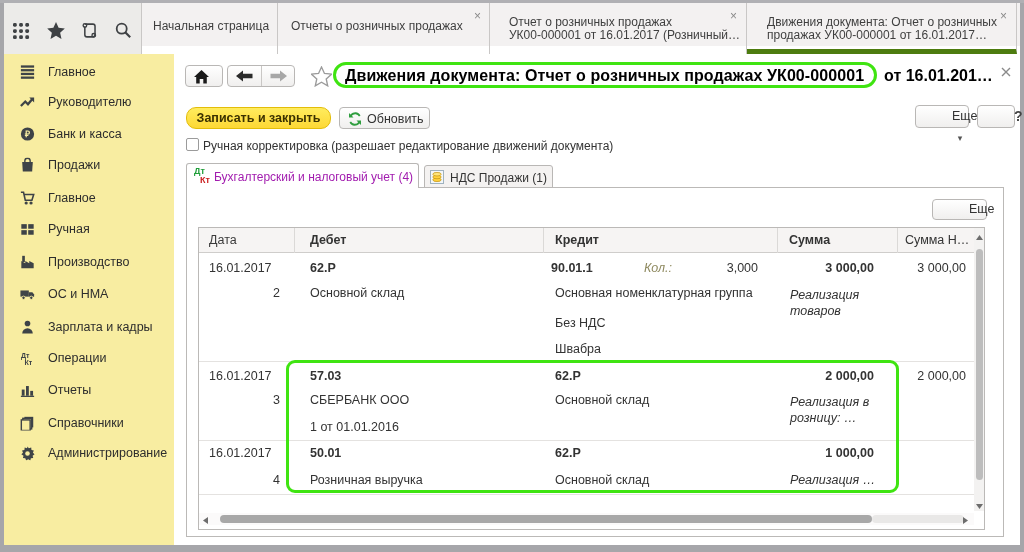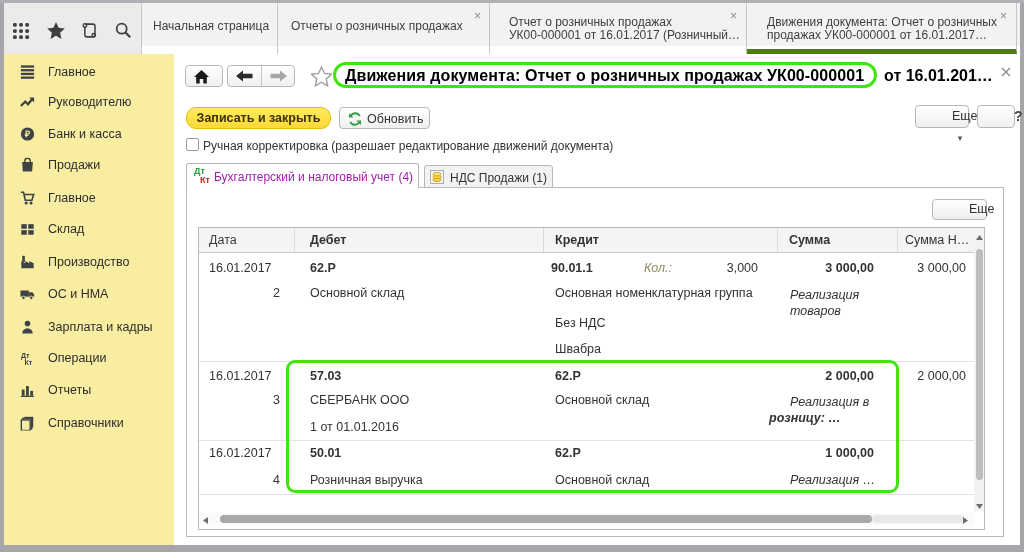--- a/index.html
+++ b/index.html
@@ -127,21 +127,21 @@
     </div>
   <div class="mi" style="top:160px;">
       <svg class="ic" viewBox="0 0 17 17">
         <g fill="#3e4347">
           <rect x="1.5" y="3" width="6.2" height="5.2"></rect>
           <rect x="9.3" y="3" width="6.2" height="5.2"></rect>
           <rect x="1.5" y="9.8" width="6.2" height="5.2"></rect>
           <rect x="9.3" y="9.8" width="6.2" height="5.2"></rect>
         </g>
       </svg>
-      <span class="tx">Склад</span>
+      <span class="tx">Ручная</span>
     </div>
   <div class="mi" style="top:193px;">
       <svg class="ic" viewBox="0 0 17 17">
         <path d="M1.5 15.5 V7.5 L6 10 V7.5 L10.5 10 V7.5 L15.5 10 V15.5 Z" fill="#3e4347"></path>
         <rect x="2.5" y="1.5" width="3" height="7" fill="#3e4347"></rect>
       </svg>
       <span class="tx">Производство</span>
     </div>
   <div class="mi" style="top:225px;">
       <svg class="ic" viewBox="0 0 17 17">
@@ -179,20 +179,27 @@
     </div>
   <div class="mi" style="top:354px;">
       <svg class="ic" viewBox="0 0 17 17">
         <g fill="#3e4347">
           <rect x="5" y="1.5" width="10" height="12"></rect>
           <rect x="3.2" y="3.2" width="10" height="12" fill="#f8eda1" stroke="#3e4347" stroke-width="1.6"></rect>
           <rect x="1.5" y="5" width="10" height="12" fill="#f8eda1" stroke="#3e4347" stroke-width="1.6"></rect>
         </g>
       </svg>
       <span class="tx">Справочники</span>
+    </div>
+  <div class="mi" style="top:384px;">
+      <svg class="ic" viewBox="0 0 17 17">
+        <path d="M8.5 1 L10 3.2 L12.7 2.3 L13 5 L15.7 5.6 L14.6 8.1 L16.5 10 L14.3 11.6 L15 14.3 L12.3 14.5 L11.7 17 L9.3 15.7 L7 17 L6 14.5 L3.3 14.3 L4 11.6 L1.5 10 L3.4 8.1 L2.3 5.6 L5 5 L5.3 2.3 L8 3.2 Z" fill="#3e4347"></path>
+        <circle cx="8.5" cy="9" r="2.6" fill="#f8eda1"></circle>
+      </svg>
+      <span class="tx">Администрирование</span>
     </div>
 </div>
 
 <div class="abs" id="main">
   <div class="btn" style="left:11px;top:11px;width:32px;height:22px;">
     <svg class="abs" style="left:8px;top:4px" width="15" height="14" viewBox="0 0 15 14">
       <path d="M7.5 0 L15 7 H12.8 V13.5 H9.3 V9 H5.7 V13.5 H2.2 V7 H0 Z" fill="#1a1a1a"></path>
     </svg>
   </div>
   <div class="btn" style="left:53px;top:11px;width:68px;height:22px;"></div>
@@ -274,21 +281,21 @@
 
       <div class="cell" style="left:10px;top:141px;">16.01.2017</div>
       <div class="cell b" style="left:111px;top:141px;">57.03</div>
       <div class="cell b" style="left:356px;top:141px;">62.Р</div>
       <div class="cell b ra" style="left:575px;top:141px;width:100px;">2 000,00</div>
       <div class="cell ra" style="left:667px;top:141px;width:100px;">2 000,00</div>
       <div class="cell ra" style="left:31px;top:165px;width:50px;">3</div>
       <div class="cell" style="left:111px;top:165px;">СБЕРБАНК ООО</div>
       <div class="cell" style="left:356px;top:165px;">Основной склад</div>
       <div class="cell it" style="left:591px;top:167px;">Реализация в</div>
-      <div class="cell it" style="left:570px;top:183px;font-weight:bold;">розницу: …</div>
+      <div class="cell it" style="left:591px;top:183px;">розницу: …</div>
       <div class="cell" style="left:111px;top:192px;">1 от 01.01.2016</div>
       <div class="sep" style="top:212px;"></div>
 
       <div class="cell" style="left:10px;top:218px;">16.01.2017</div>
       <div class="cell b" style="left:111px;top:218px;">50.01</div>
       <div class="cell b" style="left:356px;top:218px;">62.Р</div>
       <div class="cell b ra" style="left:575px;top:218px;width:100px;">1 000,00</div>
       <div class="cell ra" style="left:31px;top:245px;width:50px;">4</div>
       <div class="cell" style="left:111px;top:245px;">Розничная выручка</div>
       <div class="cell" style="left:356px;top:245px;">Основной склад</div>

